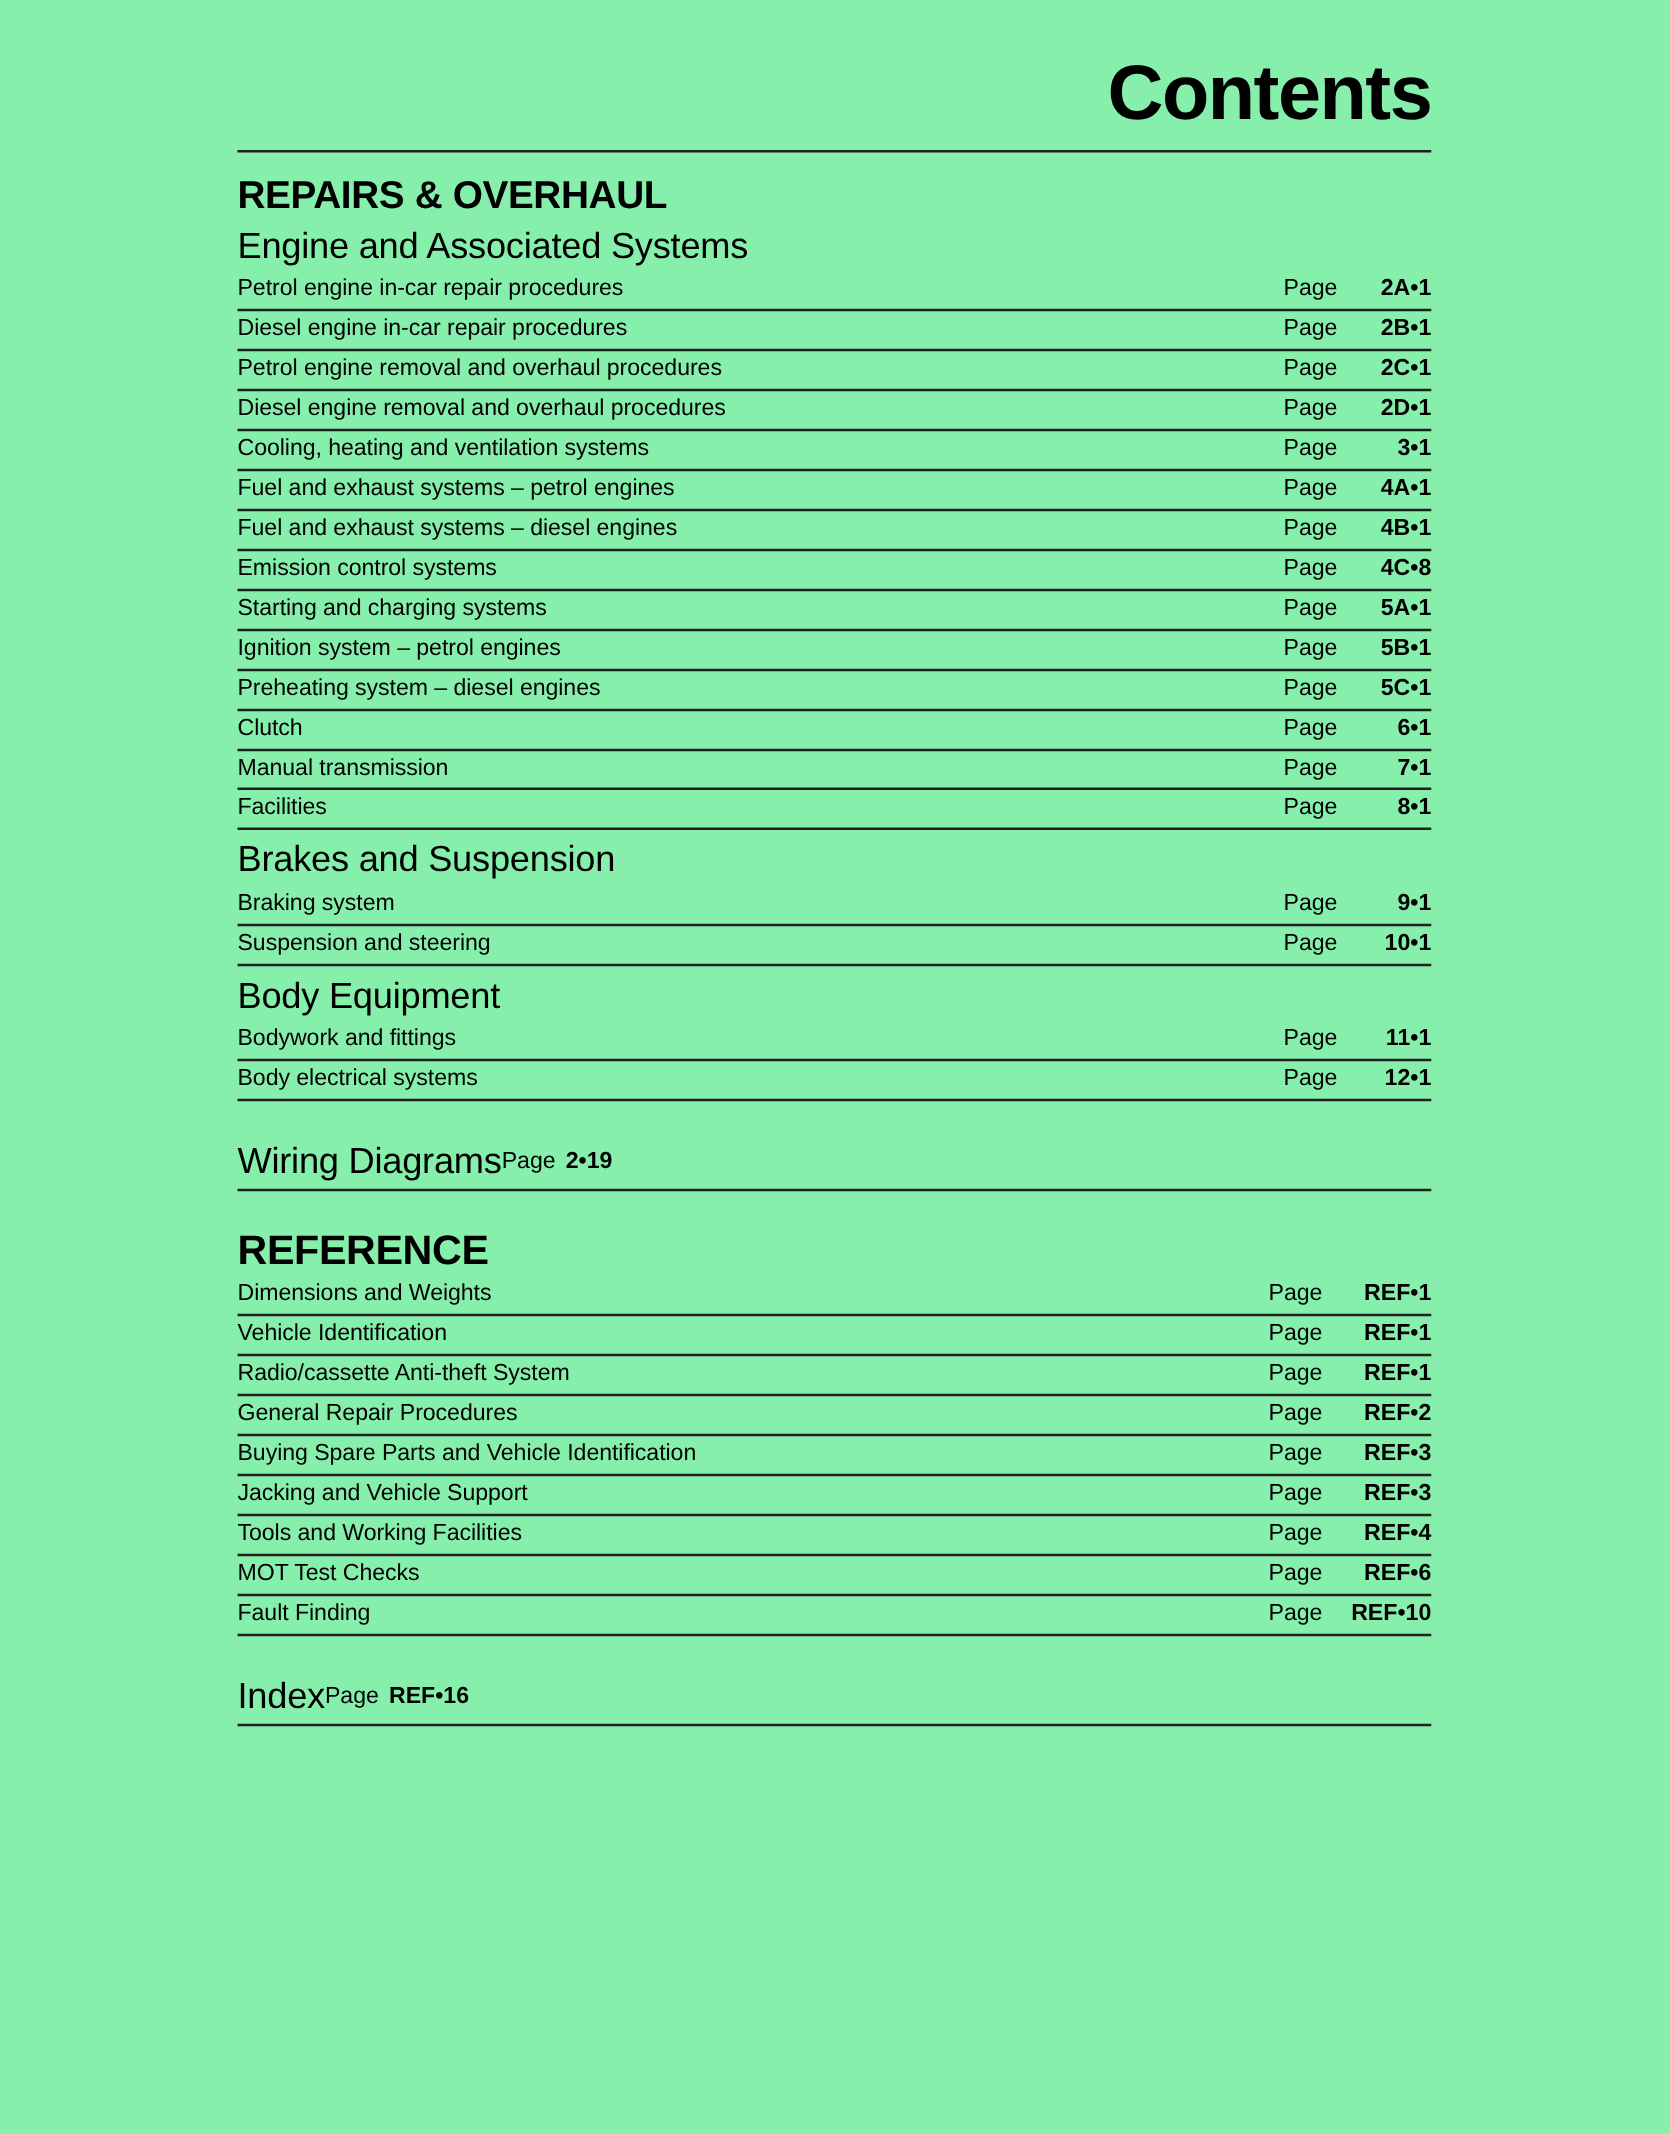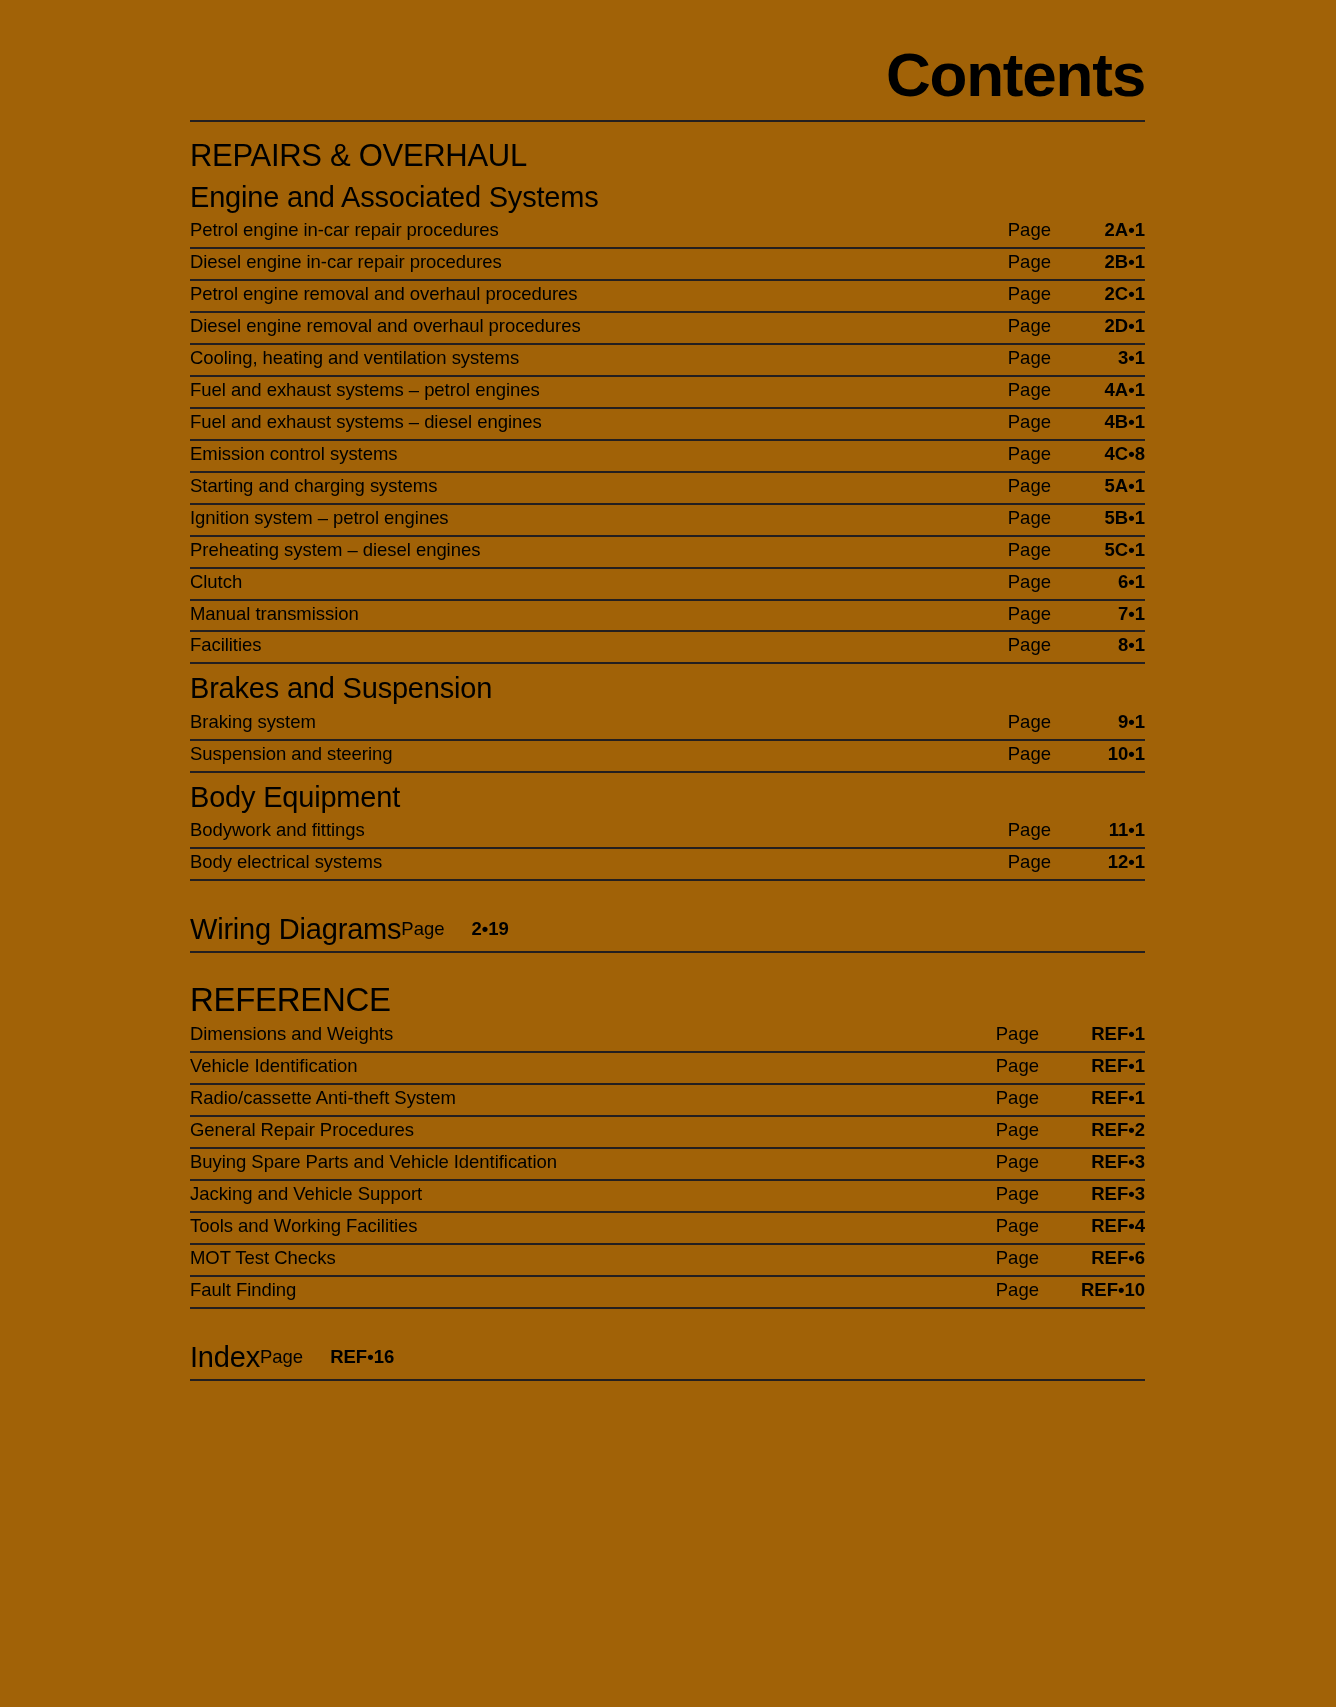--- a/index.html
+++ b/index.html
@@ -12,21 +12,21 @@
     height: 1707px;
     font-family: "Liberation Sans", sans-serif;
     color: #000000;
     -webkit-font-smoothing: antialiased;
   }
   .page {
     position: relative;
     width: 1336px;
     height: 1707px;
     box-sizing: border-box;
-    background: #a16207;
+    background: #86efac;
   }
   .content {
     position: absolute;
     left: 190px;
     top: 0;
     width: 955px;
   }
 
   
   .masthead {
@@ -42,21 +42,21 @@
     color: #000;
   }
   .rule-masthead {
     margin-top: 14px;
     border-top: 2.5px solid #231f20;
   }
 
   
   .part-title {
     font-size: 31px;
-    font-weight: normal;
+    font-weight: bold;
     letter-spacing: -0.3px;
     margin-top: 18px;
     margin-bottom: 0;
     line-height: 1.05;
   }
   .part-title.reference {
     font-size: 33px;
     margin-top: 30px;
     margin-bottom: 3px;
   }
@@ -90,21 +90,20 @@
   .entry-label {
     white-space: nowrap;
     letter-spacing: -0.05px;
     text-align: center;
   }
   .entry-ref {
     display: flex;
     align-items: baseline;
     white-space: nowrap;
     flex: 0 0 auto;
-    gap: 19px;
   }
   .entry-page-word {
     font-weight: normal;
     font-size: 18.5px;
   }
   .entry-page-num {
     font-weight: bold;
     font-size: 18.5px;
     display: inline-block;
     min-width: 66px;

